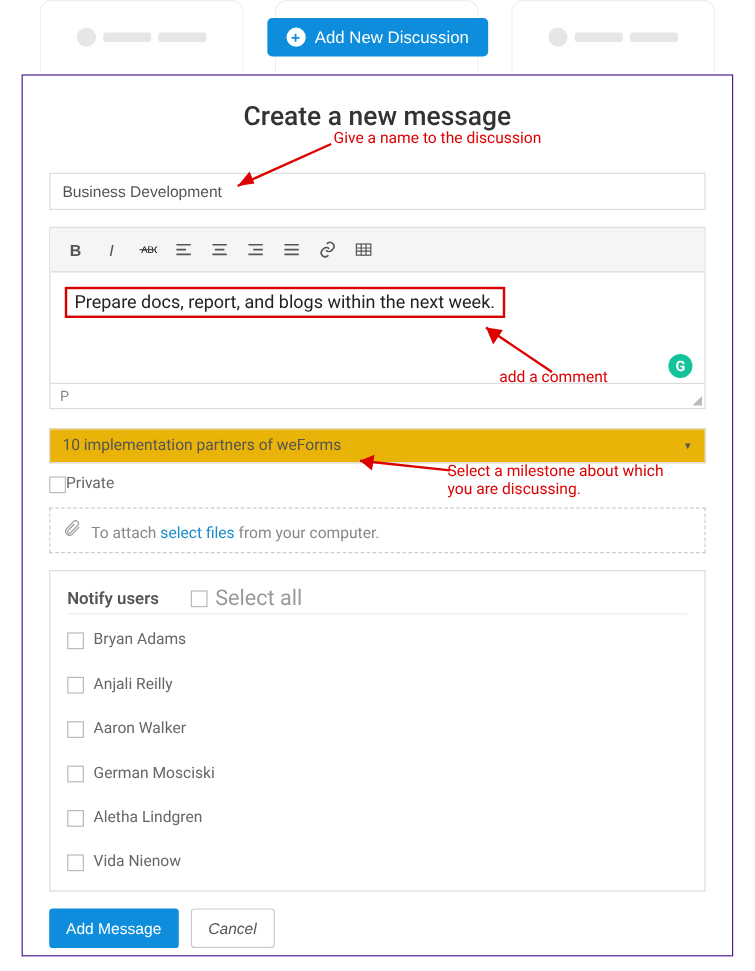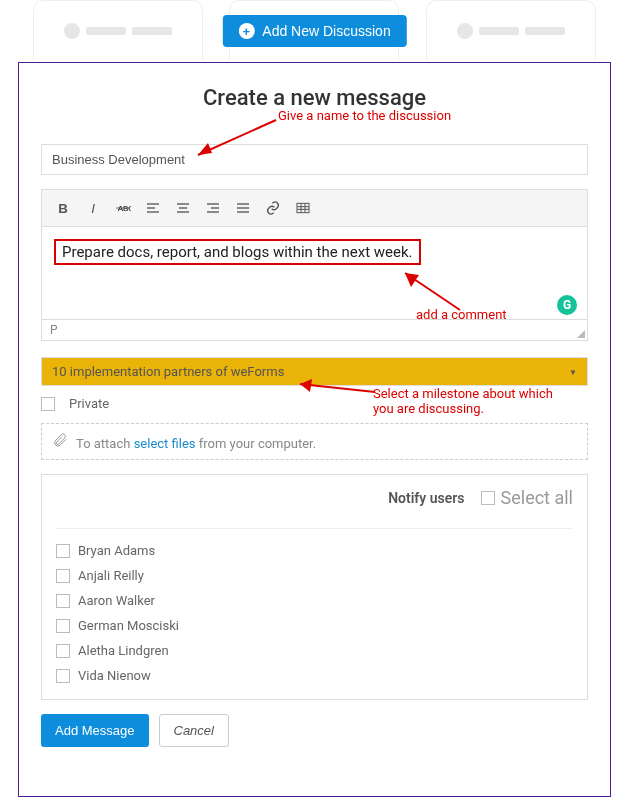--- a/index.html
+++ b/index.html
@@ -147,21 +147,21 @@
     .milestone::after {
       content: "▼";
       position: absolute;
       right: 10px; top: 50%; transform: translateY(-50%);
       font-size: 8px; color: #555;
     }
     .private-row {
       margin-top: 10px;
       display: flex;
       align-items: center;
-      gap: 14px;
+      gap: 0;
       font-size: 13px;
       color: #666;
     }
     .chk {
       width: 14px; height: 14px; border: 1px solid #bbb; background: #fff;
       display: inline-block;
     }
     .attach-row {
       margin-top: 12px;
       border: 1px dashed #ccc;
@@ -175,32 +175,31 @@
     .attach-row .clip svg { width: 16px; height: 16px; color: #999; }
     .attach-row .link { color: #1a8cc9; cursor: pointer; }
     .notify-box {
       margin-top: 14px;
       border: 1px solid #ddd;
       padding: 12px 14px 16px 14px;
     }
     .notify-head {
       display: flex;
       align-items: center;
-      gap: 16px;
-      padding-bottom: 20px;
+      gap: 27px;
+      padding-bottom: 2px;
       border-bottom: 1px solid #eee;
-      justify-content: flex-end;
     }
     .notify-head .ntitle { font-size: 14px; color: #555; font-weight: 600; }
     .notify-head .selall { display: flex; align-items: center; gap: 6px; font-size: 18px; color: #999; }
     .users {
       padding-top: 14px;
       display: flex;
       flex-direction: column;
-      gap: 10px;
+      gap: 22px;
     }
     .user-row { display: flex; align-items: center; gap: 8px; font-size: 13px; color: #666; }
     .actions {
       margin-top: 14px;
       display: flex;
       gap: 10px;
     }
     .btn-primary {
       background: #0d8ddc; color: #fff; border: none; border-radius: 3px;
       padding: 8px 14px; font-size: 13px; cursor: pointer;

